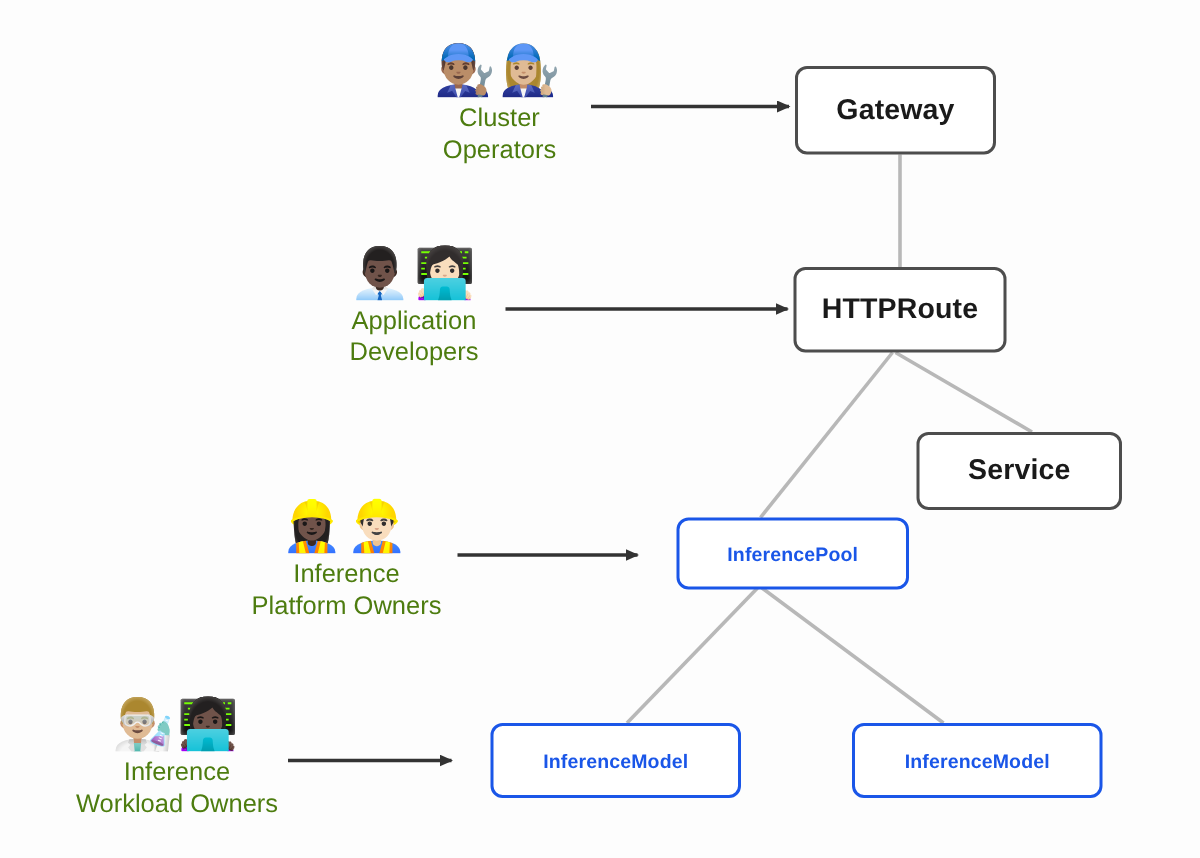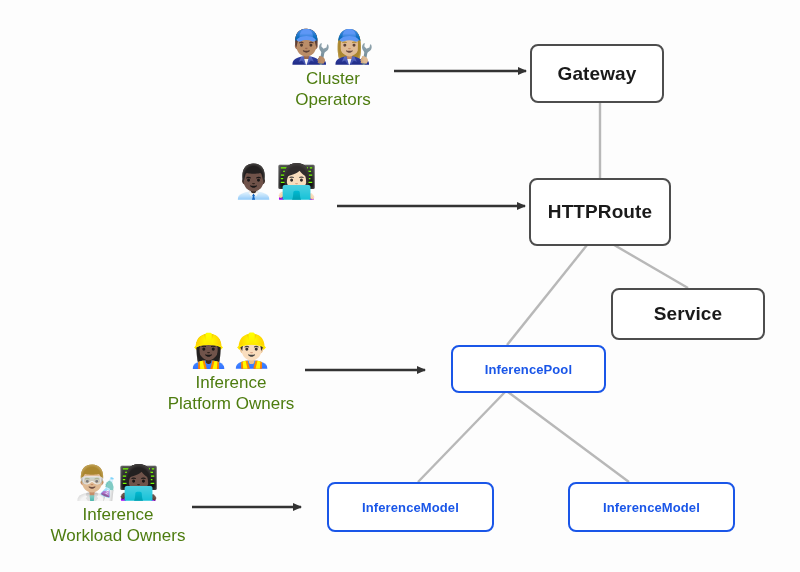--- a/index.html
+++ b/index.html
@@ -95,25 +95,25 @@
 
     <line x1="305" y1="370" x2="425" y2="370" stroke="#333333" stroke-width="2.4" marker-end="url(#arrowhead)"></line>
 
     <line x1="192" y1="507" x2="301" y2="507" stroke="#333333" stroke-width="2.4" marker-end="url(#arrowhead)"></line>
   </svg>
 
   <div class="node plain" style="left:530px; top:44px; width:134px; height:59px;">
     <span>Gateway</span>
   </div>
 
-  <div class="node plain" style="left:529px; top:178px; width:142px; height:68px;">
+  <div class="node plain" style="left:529px; top:178px; width:142px; height:57px;">
     <span>HTTPRoute</span>
   </div>
 
-  <div class="node plain" style="left:611px; top:288px; width:154px; height:52px;">
+  <div class="node plain" style="left:611px; top:288px; width:137px; height:52px;">
     <span>Service</span>
   </div>
 
   <div class="node api" style="left:429px; top:345px; width:155px; height:48px;">
     <span>InferencePool</span>
   </div>
 
   <div class="node api" style="left:305px; top:482px; width:167px; height:50px;">
     <span>InferenceModel</span>
   </div>
@@ -123,20 +123,22 @@
   </div>
 
   <div class="actor" style="left:260px; top:28px; width:146px;">
     <div class="glyphs">👨🏽‍🔧👩🏼‍🔧</div>
     <div class="caption">Cluster
 Operators</div>
   </div>
 
   <div class="actor" style="left:196px; top:163px; width:160px;">
     <div class="glyphs">👨🏿‍💼👩🏻‍💻</div>
+    <div class="caption">Application
+Developers</div>
   </div>
 
   <div class="actor" style="left:145px; top:332px; width:172px;">
     <div class="glyphs">👷🏿‍♀️👷🏻‍♂️</div>
     <div class="caption">Inference
 Platform Owners</div>
   </div>
 
   <div class="actor" style="left:28px; top:464px; width:180px;">
     <div class="glyphs">👨🏼‍🔬👩🏿‍💻</div>

